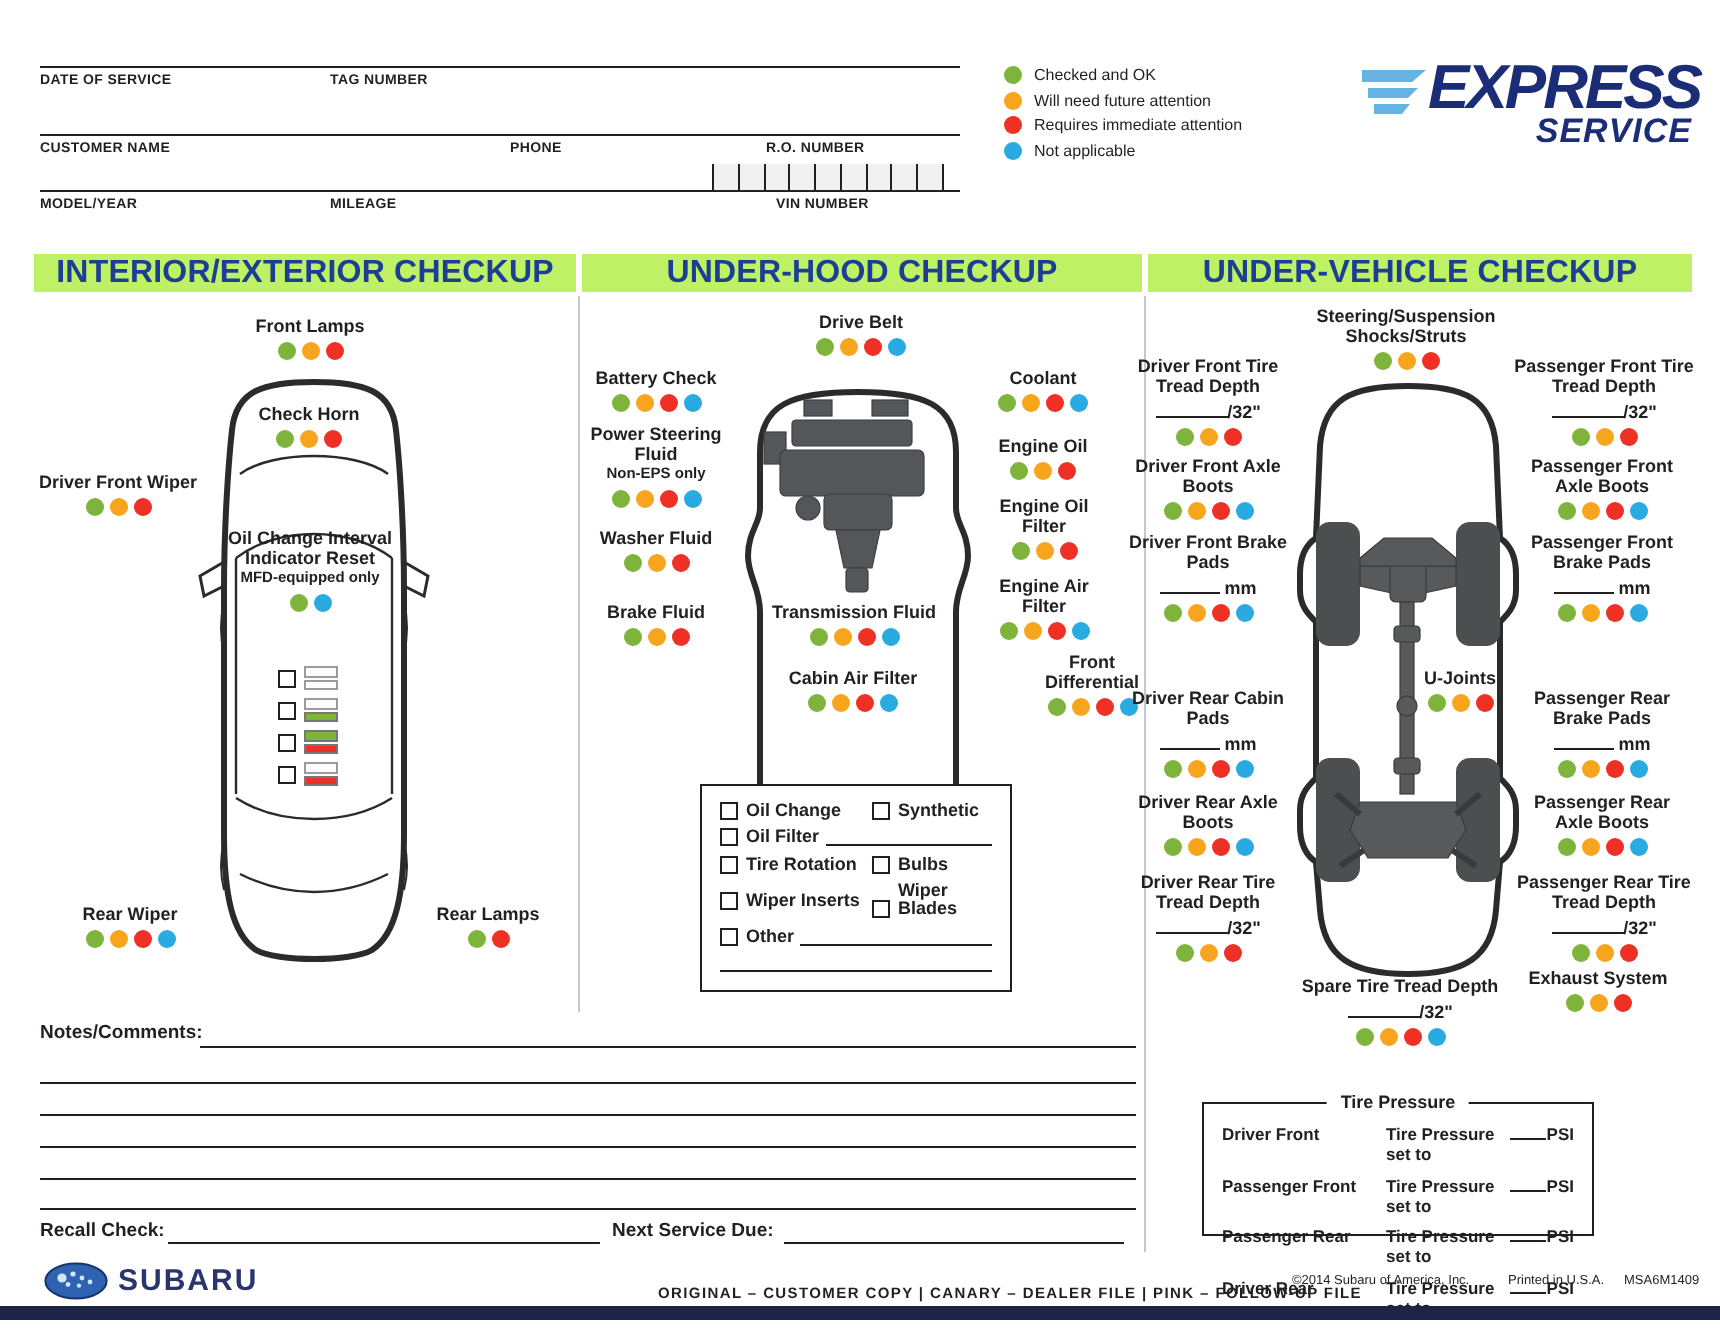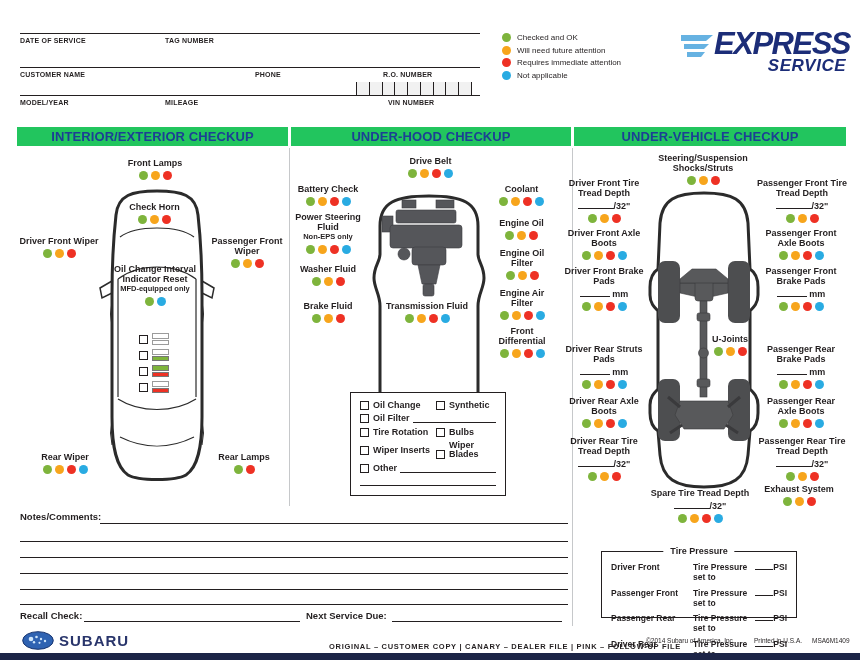--- a/index.html
+++ b/index.html
@@ -16,22 +16,22 @@
   .legend-row{display:flex;align-items:center;margin-bottom:3.5px;}
   .legend-row .dots{margin:0 6px 0 0;}
   .legend-lbl{font-size:8px;}
   
   .express-logo{position:absolute;left:648px;top:28px;width:202px;text-align:right;color:#1c2d78;}
   .el-row1{display:flex;align-items:center;justify-content:flex-end;}
   .el-swoosh{margin-right:-3px;margin-top:2px;}
   .el-title{font-size:31px;font-weight:bold;font-style:italic;letter-spacing:-1.5px;line-height:1;}
   .el-row2{font-size:17px;font-weight:bold;font-style:italic;letter-spacing:.5px;line-height:1;margin-top:-2px;padding-right:4px;}
   
-  .colhdr{position:absolute;height:19px;background:#22c55e;color:#1c3f94;font-weight:bold;
-          font-size:13px;display:flex;align-items:center;justify-content:center;letter-spacing:.1px;}
+  .colhdr{position:absolute;height:19px;background:#bef264;color:#1c3f94;font-weight:bold;
+          font-size:16px;display:flex;align-items:center;justify-content:center;letter-spacing:.1px;}
   .vdiv{position:absolute;width:1px;background:#c6c8ca;}
   
   .item{position:absolute;display:flex;flex-direction:column;align-items:center;text-align:center;}
   .item .lbl{font-size:9px;font-weight:bold;line-height:1.13;}
   .item .note{font-size:7.5px;font-weight:bold;line-height:1.1;margin-top:1px;}
   .dots{display:flex;gap:3px;justify-content:center;}
   .item .dots{margin-top:3px;}
   .dot{width:9px;height:9px;border-radius:50%;flex:none;}
   .fill{display:inline-block;border-bottom:1px solid #231f20;height:8px;vertical-align:baseline;}
   .w36{width:36px;} .w30{width:30px;} .w24{width:24px;}
@@ -166,28 +166,20 @@
   <div class="item" style="left:112px;top:202px;width:85px">
     <div class="lbl">Check Horn</div>
     <div class="dots">
         <span class="dot" style="background: rgb(126, 180, 60);"></span>
         <span class="dot" style="background: rgb(247, 165, 28);"></span>
         <span class="dot" style="background: rgb(238, 49, 36);"></span>
       </div>
   </div>
   <div class="item" style="left:19px;top:236px;width:80px">
     <div class="lbl">Driver Front Wiper</div>
-    <div class="dots">
-        <span class="dot" style="background: rgb(126, 180, 60);"></span>
-        <span class="dot" style="background: rgb(247, 165, 28);"></span>
-        <span class="dot" style="background: rgb(238, 49, 36);"></span>
-      </div>
-  </div>
-  <div class="item" style="left:203px;top:236px;width:88px">
-    <div class="lbl">Passenger Front Wiper</div>
     <div class="dots">
         <span class="dot" style="background: rgb(126, 180, 60);"></span>
         <span class="dot" style="background: rgb(247, 165, 28);"></span>
         <span class="dot" style="background: rgb(238, 49, 36);"></span>
       </div>
   </div>
   <div class="item" style="left:94px;top:264px;width:122px">
     <div class="lbl">Oil Change Interval Indicator Reset</div>
     <div class="note">MFD-equipped only</div>
     <div class="dots">
@@ -337,22 +329,31 @@
   </div>
   <div class="item" style="left:372px;top:301px;width:110px">
     <div class="lbl">Transmission Fluid</div>
     <div class="dots">
         <span class="dot" style="background: rgb(126, 180, 60);"></span>
         <span class="dot" style="background: rgb(247, 165, 28);"></span>
         <span class="dot" style="background: rgb(238, 49, 36);"></span>
         <span class="dot" style="background: rgb(41, 171, 226);"></span>
       </div>
   </div>
-  <div class="item" style="left:487px;top:326px;width:70px">
+  <div class="item" style="left:511px;top:326px;width:70px">
     <div class="lbl">Front Differential</div>
+    <div class="dots">
+        <span class="dot" style="background: rgb(126, 180, 60);"></span>
+        <span class="dot" style="background: rgb(247, 165, 28);"></span>
+        <span class="dot" style="background: rgb(238, 49, 36);"></span>
+        <span class="dot" style="background: rgb(41, 171, 226);"></span>
+      </div>
+  </div>
+  <div class="item" style="left:374px;top:334px;width:105px">
+    <div class="lbl">Cabin Air Filter</div>
     <div class="dots">
         <span class="dot" style="background: rgb(126, 180, 60);"></span>
         <span class="dot" style="background: rgb(247, 165, 28);"></span>
         <span class="dot" style="background: rgb(238, 49, 36);"></span>
         <span class="dot" style="background: rgb(41, 171, 226);"></span>
       </div>
   </div>
 
   <div class="checklist" style="left:350px;top:392px;width:156px;height:104px">
     <div class="cl-row">
@@ -493,21 +494,21 @@
   </div>
   <div class="item" style="left:696px;top:334px;width:68px">
     <div class="lbl">U-Joints</div>
     <div class="dots">
         <span class="dot" style="background: rgb(126, 180, 60);"></span>
         <span class="dot" style="background: rgb(247, 165, 28);"></span>
         <span class="dot" style="background: rgb(238, 49, 36);"></span>
       </div>
   </div>
   <div class="item" style="left:564px;top:344px;width:80px">
-    <div class="lbl">Driver Rear Struts Pads</div>
+    <div class="lbl">Driver Rear Cabin Pads</div>
     <div class="unit-row"><span class="fill w30"></span><span> mm</span></div>
     <div class="dots">
         <span class="dot" style="background: rgb(126, 180, 60);"></span>
         <span class="dot" style="background: rgb(247, 165, 28);"></span>
         <span class="dot" style="background: rgb(238, 49, 36);"></span>
         <span class="dot" style="background: rgb(41, 171, 226);"></span>
       </div>
   </div>
   <div class="item" style="left:757px;top:344px;width:88px">
     <div class="lbl">Passenger Rear Brake Pads</div>

